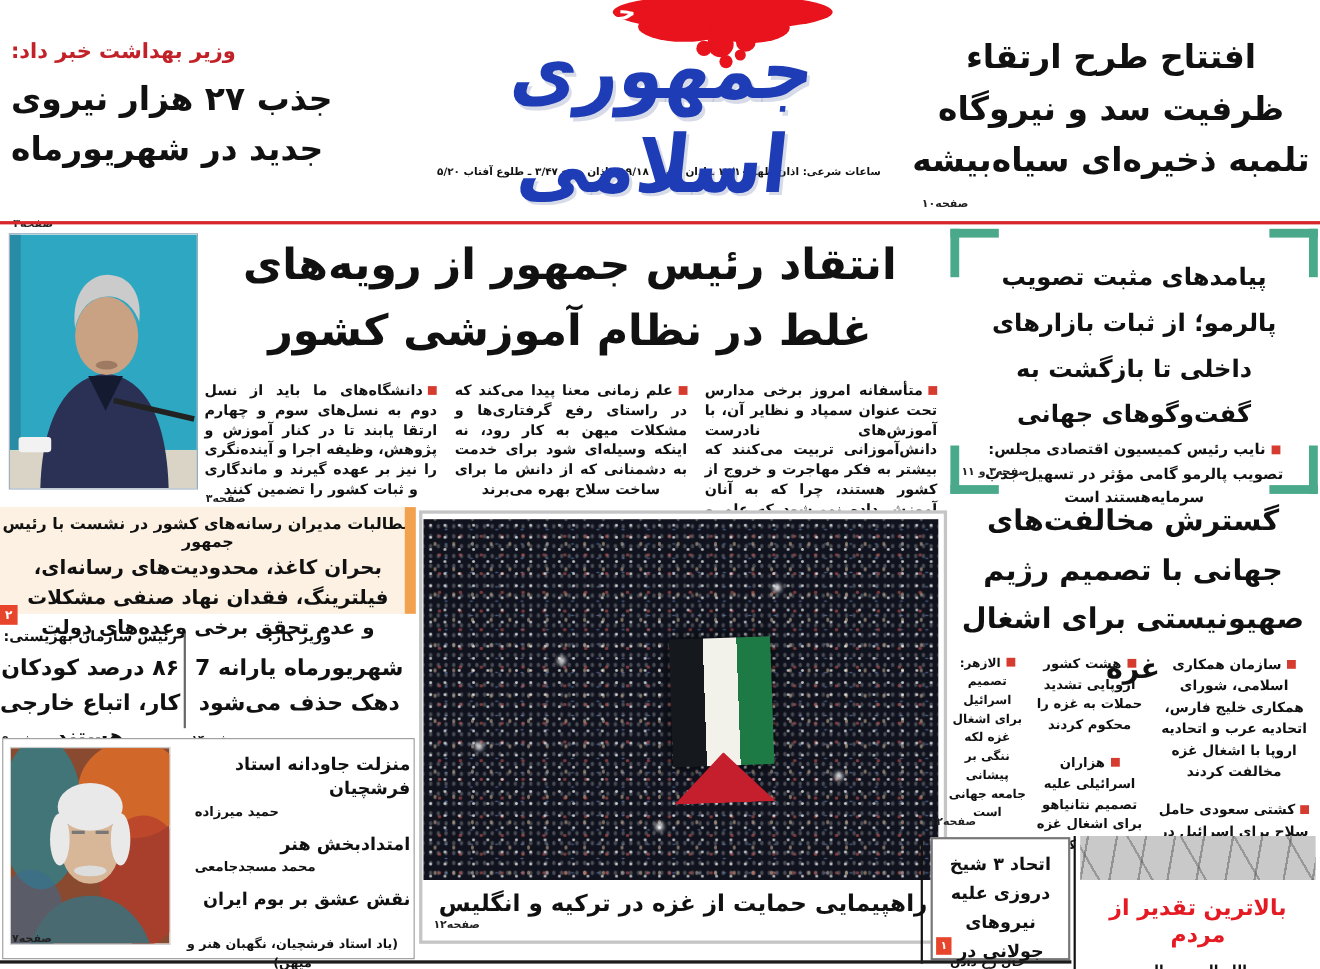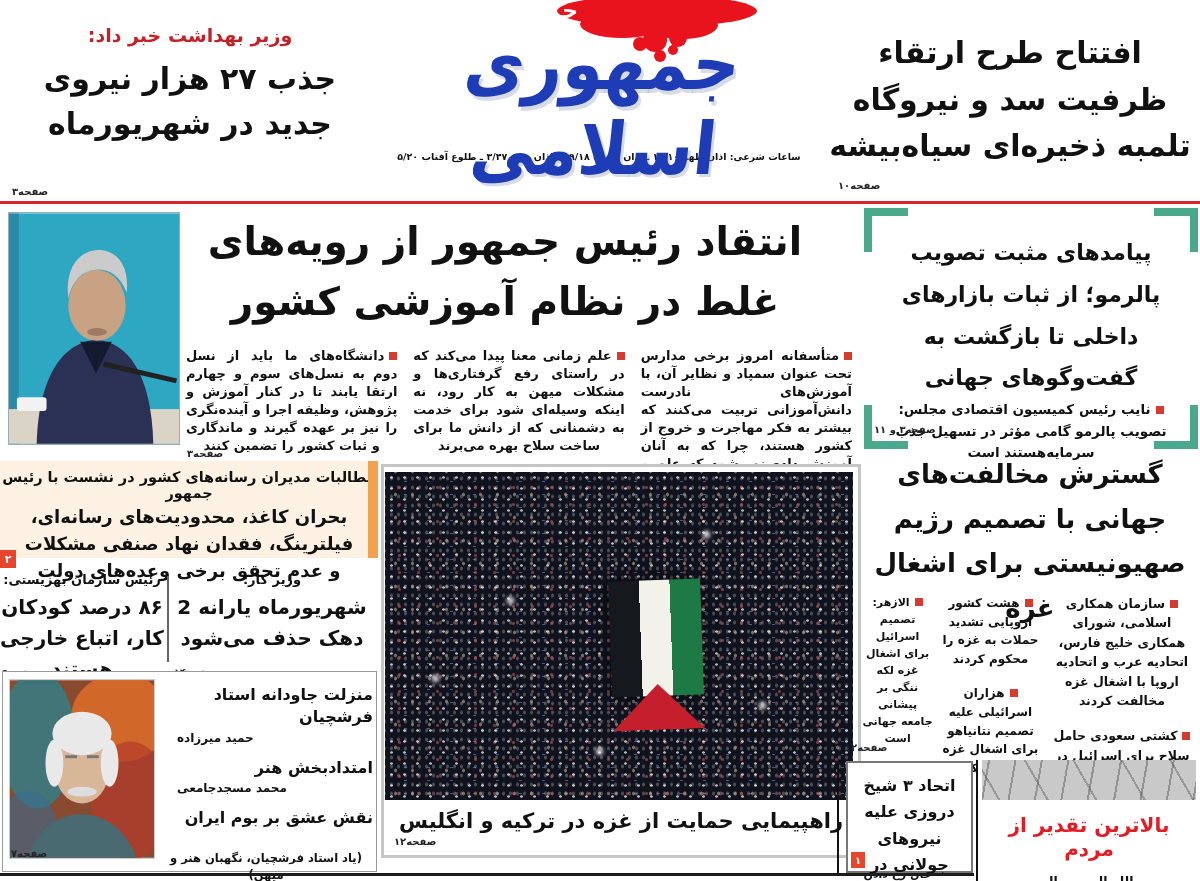--- a/index.html
+++ b/index.html
@@ -10,38 +10,38 @@
 .red-rule{position:absolute;left:0;top:201px;width:1200px;height:3px;background:#d6262b}
 .bottom-rule{position:absolute;left:0;top:873px;width:974px;height:3px;background:#1c1c1c}
 .vdiv1{position:absolute;left:167px;top:576px;width:2px;height:86px;background:#666}
 .vdiv2{position:absolute;left:837px;top:764px;width:2px;height:112px;background:#111}
 .vdiv3{position:absolute;left:976px;top:760px;width:2px;height:121px;background:#111}
 
 .pg{font-size:10px;font-weight:bold;color:#222}
 .sq{display:inline-block;width:8px;height:8px;background:#d63b2f;margin-left:5px}
 
 
-.health{position:absolute;left:10px;top:24px;width:360px;text-align:center}
+.health{position:absolute;left:10px;top:36px;width:360px;text-align:left}
 .kicker-red{color:#c22128;font-size:19px;font-weight:bold;margin-bottom:10px}
 .health .t{font-size:30px;font-weight:800;line-height:1.5}
 .health .pg{position:absolute;left:2px;top:162px}
 
 .masthead{position:absolute;left:372px;top:0;width:452px;height:145px;text-align:center}
 .splash{position:absolute;left:180px;top:-2px;width:210px;height:70px;z-index:1}
 .brand{position:relative;z-index:2;margin-top:30px;font-size:66px;font-weight:bold;color:#1d3cb5;transform:skewX(-6deg) scaleY(1.1);text-shadow:3px 3px 0 rgba(150,160,195,.38)}
 .dates{position:absolute;left:368px;top:148px;width:462px;font-size:9.5px;font-weight:bold;line-height:1.9;text-align:center;white-space:nowrap}
 
 .dam{position:absolute;left:828px;top:30px;width:364px;text-align:center}
 .dam .t{font-size:30px;font-weight:800;line-height:1.55}
 .dam .pg{position:absolute;left:10px;top:150px}
 
 
 .prez{position:absolute;left:8px;top:212px;width:172px;height:233px;border:1px solid #9ab}
 .prez svg{display:block;width:100%;height:100%}
-.lead-h{position:absolute;left:172px;top:212px;width:666px;font-size:39px;font-weight:900;line-height:1.55;text-align:center}
+.lead-h{position:absolute;left:185px;top:212px;width:666px;font-size:39px;font-weight:900;line-height:1.55;text-align:center}
 .lead-bullets{position:absolute;left:186px;top:347px;width:666px;display:flex;gap:16px}
 .lead-bullets .col{flex:1;font-size:13px;font-weight:bold;line-height:1.38;text-align:justify;text-align-last:center}
 .lead-pg{position:absolute;left:187px;top:448px}
 
 
 .palermo{position:absolute;left:866px;top:210px;width:330px;height:237px;padding:22px 26px 0;text-align:center}
 .palermo .t{font-size:22px;font-weight:800;line-height:1.9}
 .palermo .sub{font-size:13.5px;font-weight:bold;line-height:1.6}
 .palermo .pg{position:absolute;left:8px;bottom:12px}
 .br{position:absolute;width:44px;height:44px}
@@ -196,21 +196,21 @@
 
 <div class="media">
   <div class="k">مطالبات مدیران رسانه‌های کشور در نشست با رئیس جمهور</div>
   <div class="t">بحران کاغذ، محدودیت‌های رسانه‌ای، فیلترینگ، فقدان نهاد صنفی مشکلات و عدم تحقق برخی وعده‌های دولت</div>
   <div class="bar"></div>
   <div class="badge">۲</div>
 </div>
 
 <div class="cell labor">
   <div class="k">وزیر کار:</div>
-  <div class="t">شهریورماه یارانه 2 دهک حذف می‌شود</div>
+  <div class="t">شهریورماه یارانه 7 دهک حذف می‌شود</div>
   <div class="pg">صفحه۱۴</div>
 </div>
 <div class="vdiv1"></div>
 <div class="cell welfare">
   <div class="k">رئیس سازمان بهزیستی:</div>
   <div class="t">۸۶ درصد کودکان کار، اتباع خارجی هستند</div>
   <div class="pg">صفحه۹</div>
 </div>
 
 <div class="farsh">

